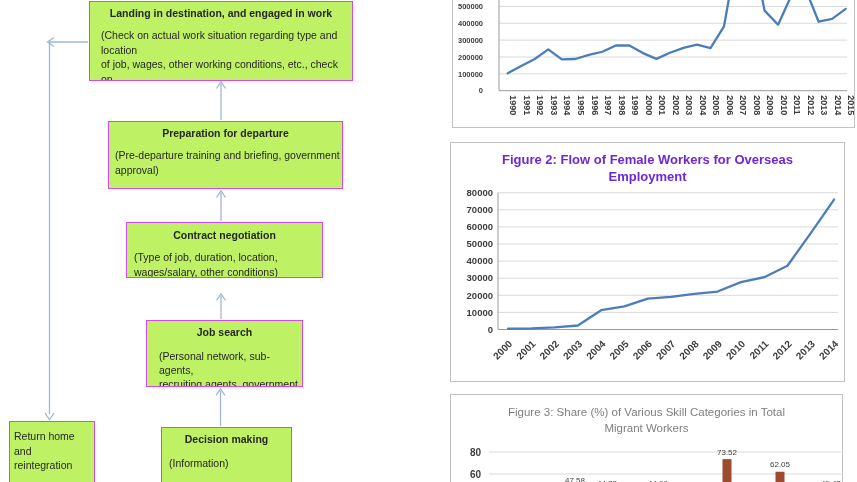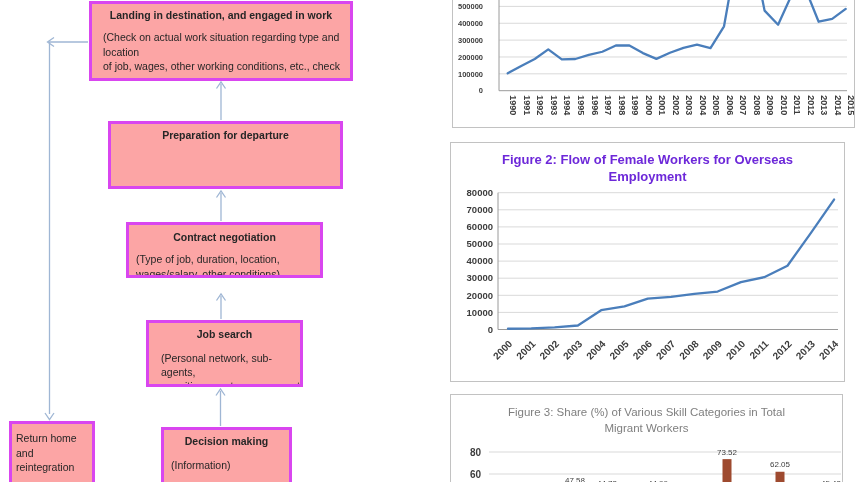--- a/index.html
+++ b/index.html
@@ -6,21 +6,21 @@
   body {
     width:857px; height:482px; overflow:hidden; position:relative;
     background:#ffffff;
     font-family:"Liberation Sans", sans-serif;
   }
   #canvas { position:absolute; left:0; top:0; width:857px; height:482px; }
 
   
   .fbox {
     position:absolute; box-sizing:border-box;
-    border:3px solid #d946ef; background:#fca5a5;
+    border:1px solid #d946ef; background:#bef264;
     color:#262626; overflow:hidden; z-index:2;
   }
   .fbox .t {
     font-weight:bold; font-size:10.5px; text-align:center;
     margin-top:5px; white-space:pre-line; line-height:13px;
   }
   .fbox .b {
     font-size:10.5px; line-height:14.5px; white-space:pre-line;
     margin-top:8px;
   }
@@ -68,20 +68,22 @@
 
   <div class="fbox" style="left:89px;top:1px;width:264px;height:80px;">
     <div class="t">Landing in destination, and engaged in work</div>
     <div class="b" style="margin-left:11px;margin-right:6px;">(Check on actual work situation regarding type and location
 of job, wages, other working conditions, etc., check on
 grievance procedure if needed)</div>
   </div>
 
   <div class="fbox" style="left:108px;top:121px;width:235px;height:68px;">
     <div class="t">Preparation for departure</div>
+    <div class="b" style="margin-left:6px;">(Pre-departure training and briefing, government
+approval)</div>
   </div>
 
   <div class="fbox" style="left:126px;top:222px;width:197px;height:56px;">
     <div class="t" style="margin-top:6px;">Contract negotiation</div>
     <div class="b" style="margin-left:7px;">(Type of job, duration, location,
 wages/salary, other conditions)</div>
   </div>
 
   <div class="fbox" style="left:146px;top:320px;width:157px;height:67px;">
     <div class="t">Job search</div>

